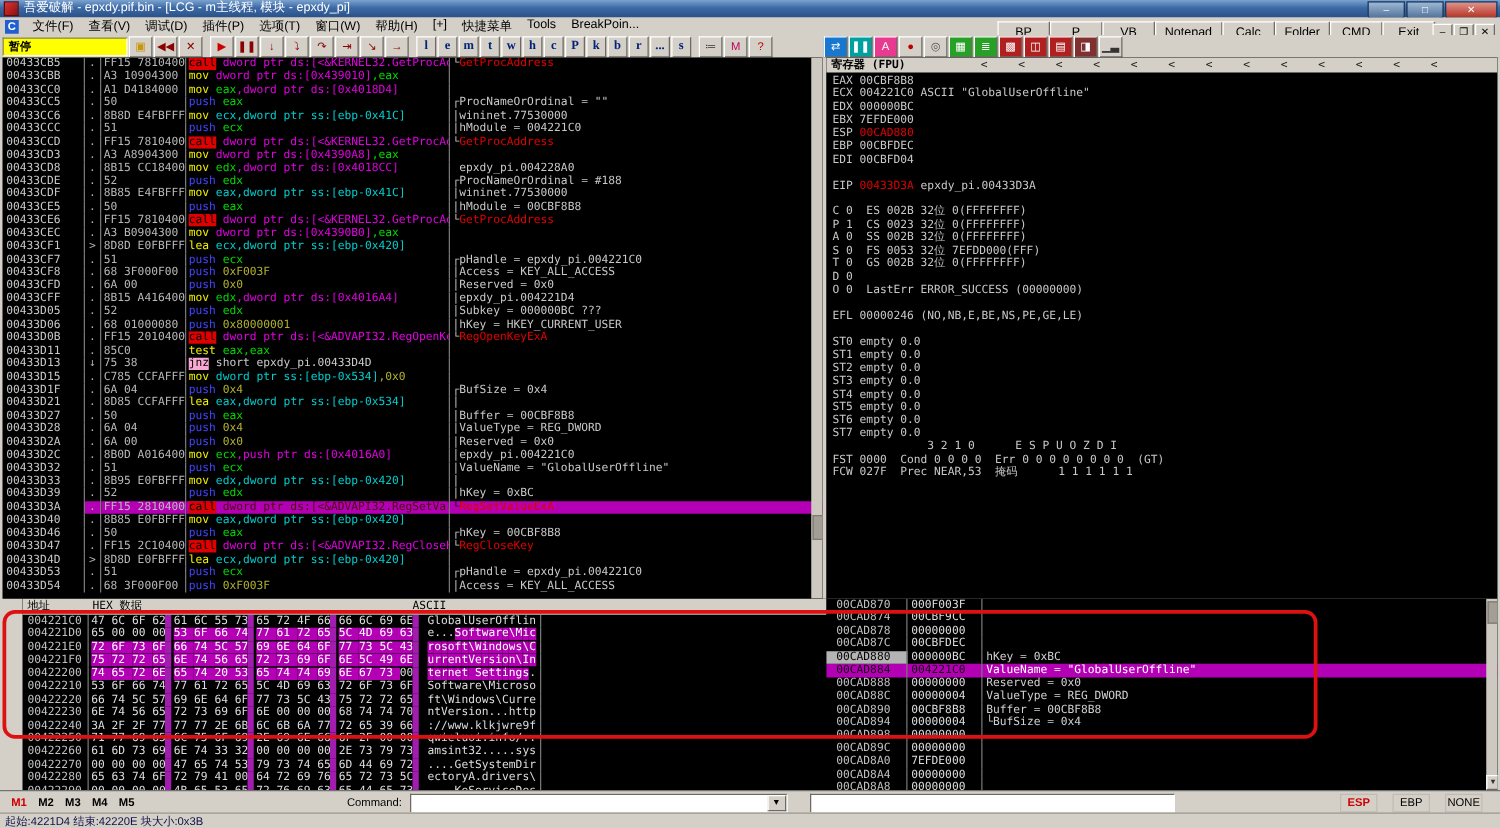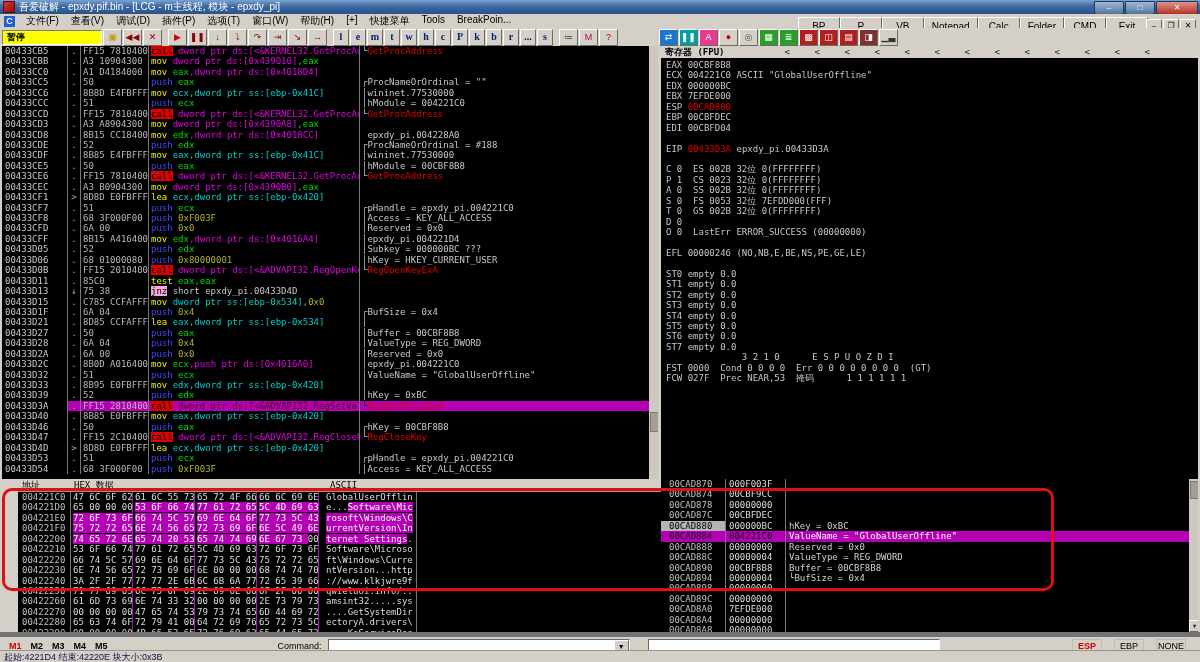--- a/index.html
+++ b/index.html
@@ -62,34 +62,34 @@
   
   #regs-header{height:12px;background:#d4d0c8;color:#000;font-size:9px;line-height:12px;display:flex;}
   #regs-header .lbl{padding-left:4px;font-weight:bold;}
   .chev{position:absolute;top:0;font-size:9px;color:#222;}
   .rline{height:10.45px;line-height:10.45px;font-size:9px;white-space:pre;padding-left:5px;color:#d0d0d0;}
   
   #dump-header{height:12px;background:#d4d0c8;color:#000;font-size:9px;line-height:12px;position:relative;border-bottom:1px solid #9a968e;}
   #dump-header span{position:absolute;top:0;}
   .durow{display:flex;height:10.45px;line-height:10.45px;font-size:9px;white-space:pre;}
   .dua{width:48px;padding-left:4px;color:#c0c0c0;border-right:1px solid #777;}
-  .dug{width:59px;padding-left:2px;color:#dcdcdc;border-right:1px solid #a21caf;overflow:hidden;}
+  .dug{width:59px;padding-left:2px;color:#dcdcdc;border-right:5px solid #a21caf;overflow:hidden;}
   .duas{width:90px;padding-left:7px;color:#dcdcdc;border-right:1px solid #777;overflow:hidden;}
   .hlb{background:#b400b4;color:#fff;}
   
   .srow{display:flex;height:10.45px;line-height:10.45px;font-size:9px;white-space:pre;}
   .sa{width:56px;padding-left:8px;color:#c0c0c0;border-right:1px solid #777;}
   .sv{width:56px;padding-left:3px;color:#dcdcdc;border-right:1px solid #777;}
   .sc{flex:1;padding-left:3px;color:#d0d0d0;}
   .srow.sel{background:#b400b4;}
   .srow.sel .sa,.srow.sel .sv{color:#12000e;}
   .srow.sel .sc{color:#fff;}
   .sa.esp{background:#b4b4b4;color:#000;}
   
-  #cmdbar{left:0;top:632px;width:1200px;height:18px;background:#d4d0c8;display:flex;align-items:center;font-size:9px;border-top:5px solid #737373;}
+  #cmdbar{left:0;top:632px;width:1200px;height:18px;background:#d4d0c8;display:flex;align-items:center;font-size:9px;border-top:1px solid #737373;}
   .mtab{margin-left:9px;font-weight:bold;color:#000;}
   .mtab.active{color:#d00000;}
   #cmd-label{margin-left:170px;color:#000;}
   #cmd-combo{margin-left:6px;width:300px;height:13px;background:#fff;border:1px solid;border-color:#6d6a63 #fff #fff #6d6a63;position:relative;}
   #cmd-drop{position:absolute;right:0;top:0;width:13px;height:11px;background:#d4d0c8;border:1px solid;border-color:#fff #6d6a63 #6d6a63 #fff;
     font-size:7px;line-height:11px;text-align:center;color:#000;}
   #aux-field{margin-left:18px;width:290px;height:13px;background:#fff;border:1px solid;border-color:#6d6a63 #fff #fff #6d6a63;}
   .rbtn{margin-left:12px;min-width:28px;text-align:center;height:13px;line-height:13px;color:#000;font-size:9px;
     background:#d4d0c8;border:1px solid #c0bcb4;}
   .rbtn.red{color:#d00000;font-weight:bold;}

